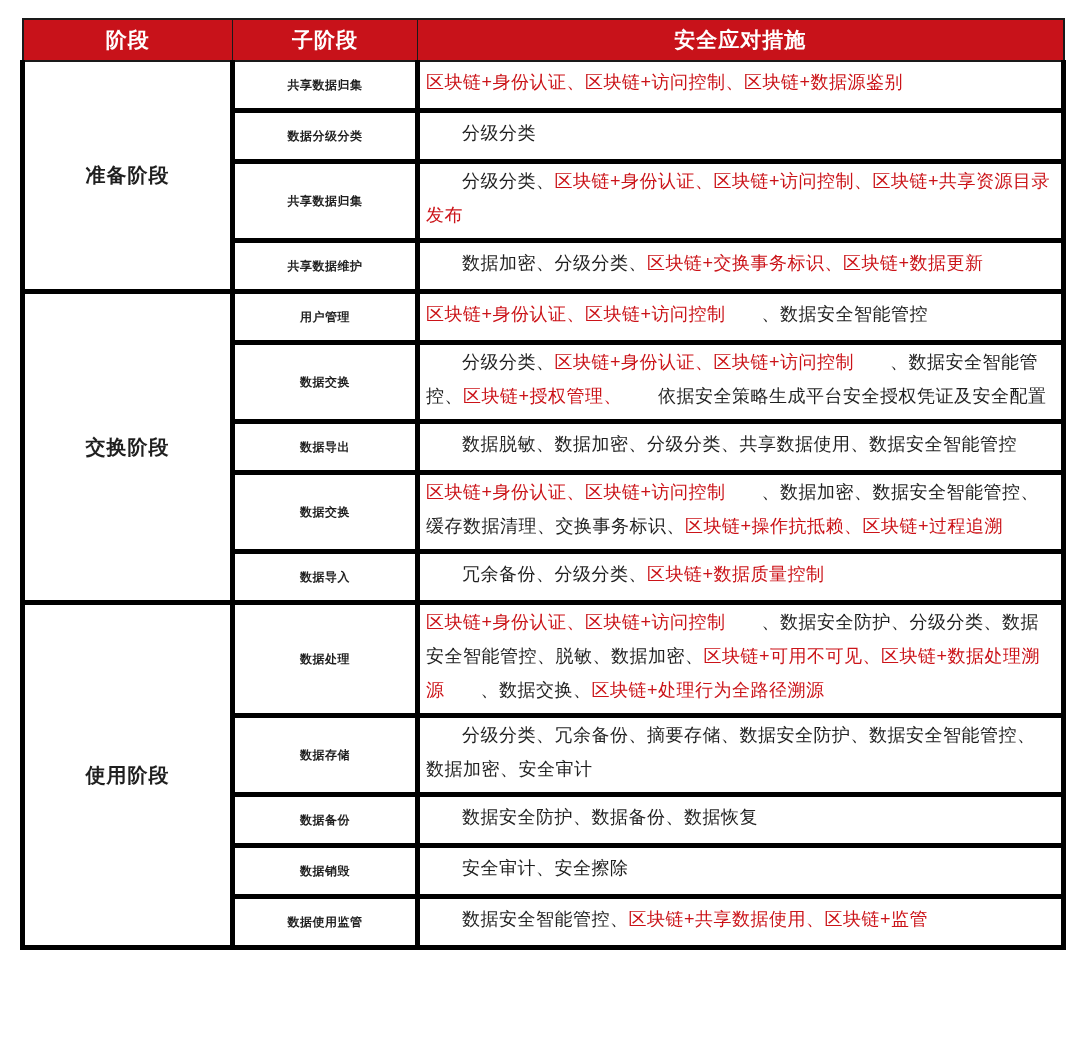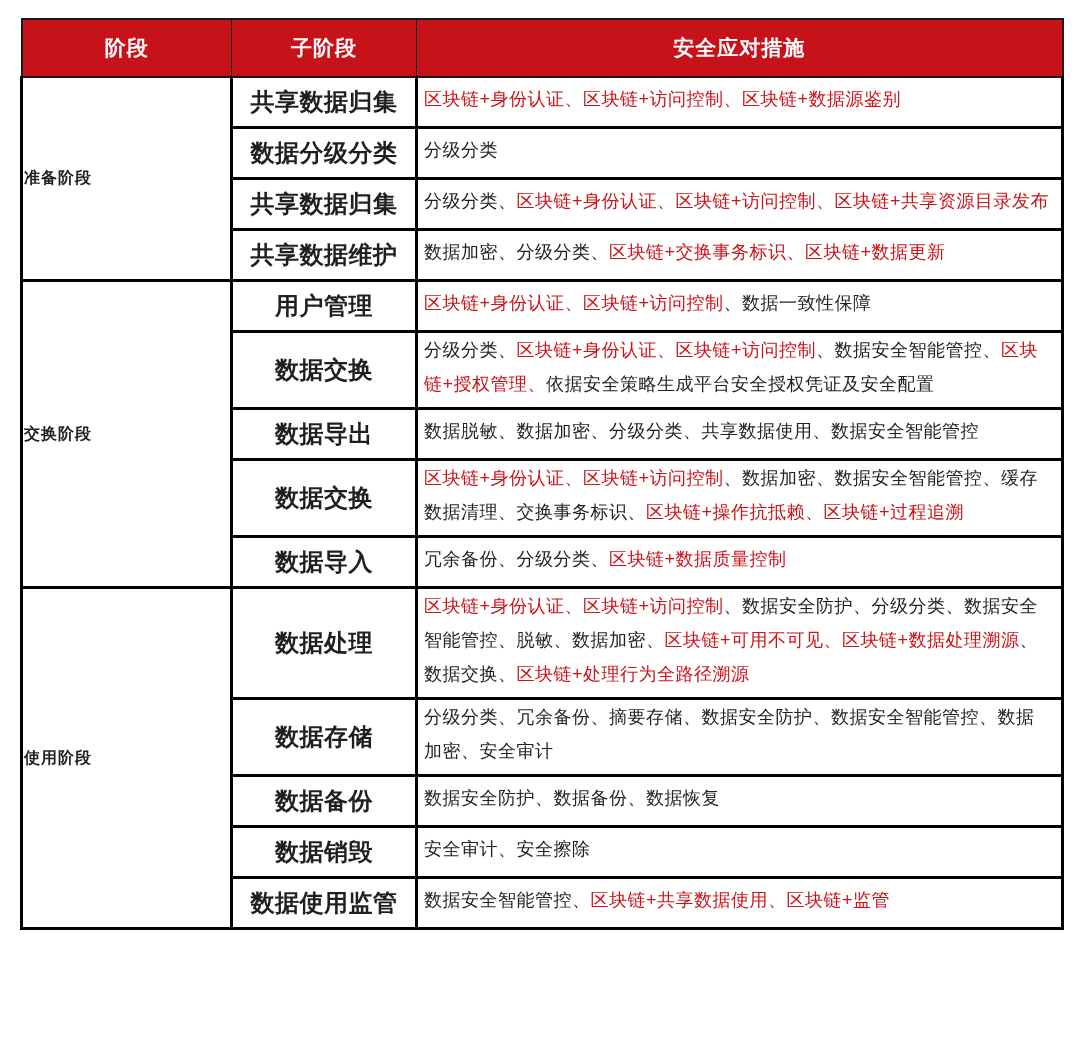--- a/index.html
+++ b/index.html
@@ -20,45 +20,45 @@
     border-collapse:collapse;
     width:1041px;
     table-layout:fixed;
     border:2px solid var(--border);
   }
   col.c1{width:210px;} col.c2{width:185px;} col.c3{width:646px;}
   th{
     background:var(--header-bg);
     color:var(--header-text);
     font-size:21px;font-weight:700;
-    height:40px;padding:8px;
+    height:40px;padding:0;
     border:1px solid var(--border);
     text-align:center;letter-spacing:1px;
   }
   td{
-    border:3px solid #000000;
+    border:5px solid #000000;
     vertical-align:middle;
   }
   tr.group-start td{border-top:2px solid var(--border);}
   td.phase-cell{
-    text-align:left;font-weight:700;font-size:16px;
+    text-align:center;font-weight:700;font-size:20px;
     color:var(--black-text);letter-spacing:1px;
   }
   td.sub-cell{
-    text-align:center;font-weight:700;font-size:24px;
+    text-align:center;font-weight:700;font-size:12px;
     color:var(--black-text);padding:8px 4px;height:30px;
     letter-spacing:0.5px;
   }
   td.measures-cell{
     font-size:18px;font-weight:400;line-height:34px;
     padding:0 10px 6px 6px;color:var(--black-text);
     letter-spacing:0.5px;
   }
   .seg-red{color:var(--red-text);}
-  .seg-black{color:var(--black-text);}
+  .seg-black{color:var(--black-text);margin-left:36px;}
 </style>
 </head>
 <body>
 
 <div class="table-wrap">
   <table class="security-table">
     <colgroup>
       <col class="c1">
         <col class="c2">
         <col class="c3">
@@ -84,21 +84,21 @@
           <td class="sub-cell">共享数据归集</td>
           <td class="measures-cell"><span class="seg-black">分级分类、</span><span class="seg-red">区块链+身份认证、区块链+访问控制、区块链+共享资源目录发布</span></td>
         </tr>
         <tr>
           <td class="sub-cell">共享数据维护</td>
           <td class="measures-cell"><span class="seg-black">数据加密、分级分类、</span><span class="seg-red">区块链+交换事务标识、区块链+数据更新</span></td>
         </tr>
         <tr class="group-start">
           <td rowspan="5" class="phase-cell">交换阶段</td>
           <td class="sub-cell">用户管理</td>
-          <td class="measures-cell"><span class="seg-red">区块链+身份认证、区块链+访问控制</span><span class="seg-black">、数据一致性保障</span></td>
+          <td class="measures-cell"><span class="seg-red">区块链+身份认证、区块链+访问控制</span><span class="seg-black">、数据安全智能管控</span></td>
         </tr>
         <tr>
           <td class="sub-cell">数据交换</td>
           <td class="measures-cell"><span class="seg-black">分级分类、</span><span class="seg-red">区块链+身份认证、区块链+访问控制</span><span class="seg-black">、数据安全智能管控、</span><span class="seg-red">区块链+授权管理、</span><span class="seg-black">依据安全策略生成平台安全授权凭证及安全配置</span></td>
         </tr>
         <tr>
           <td class="sub-cell">数据导出</td>
           <td class="measures-cell"><span class="seg-black">数据脱敏、数据加密、分级分类、共享数据使用、数据安全智能管控</span></td>
         </tr>
         <tr>

